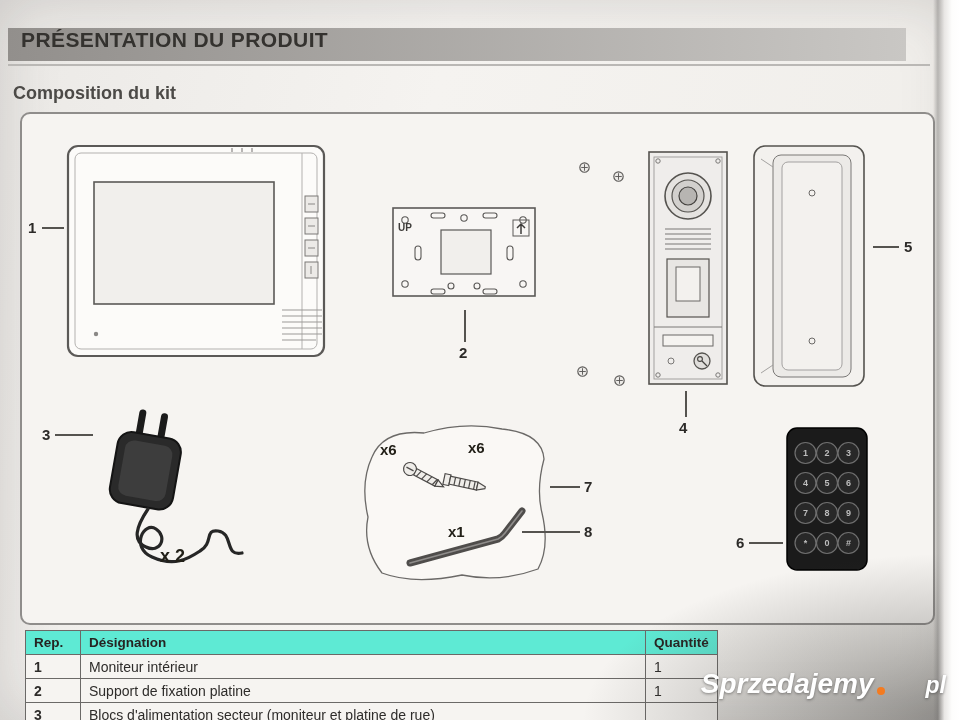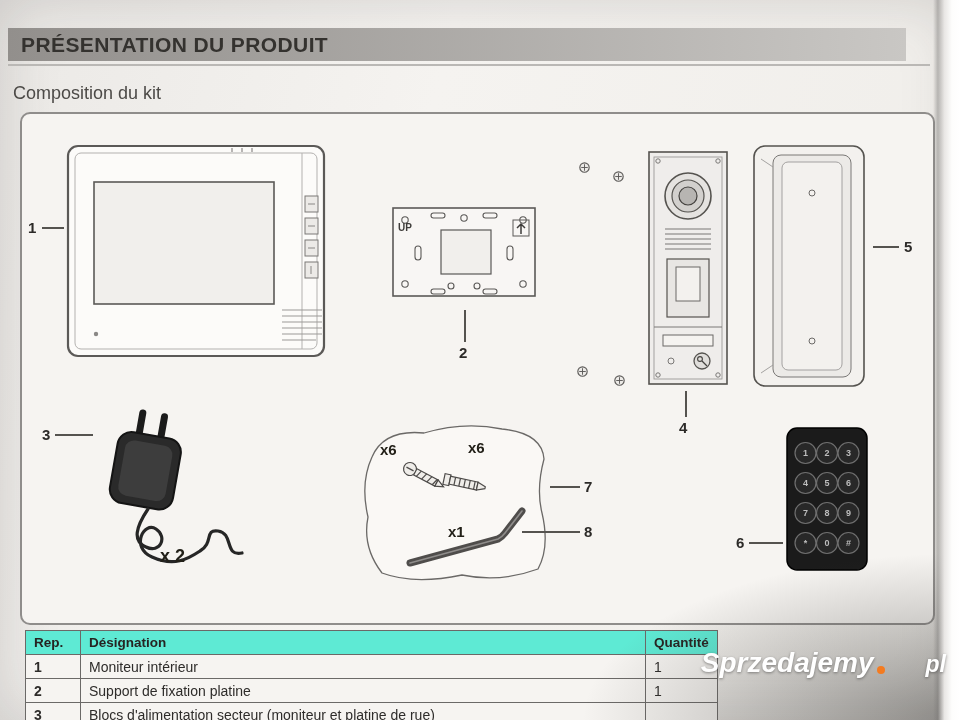--- a/index.html
+++ b/index.html
@@ -1,24 +1,24 @@
 <!DOCTYPE html>
 <html><head>
 <meta charset="utf-8">
 <style>
   html,body{margin:0;padding:0;width:960px;height:720px;overflow:hidden;
     font-family:"Liberation Sans", sans-serif;background:#b9b7b5;}
   .photo{position:absolute;inset:0;background:linear-gradient(105deg,#ebe9e6,#f5f3f0 40%,#efede9);
     box-shadow:inset 0 0 60px rgba(60,58,55,.18);}
   
   .header-bar{position:absolute;left:8px;top:28px;width:898px;height:33px;
-    background:linear-gradient(to right,#928f8c,#c9c7c4);display:flex;align-items:center;padding-left:13px;box-sizing:border-box;}
+    background:linear-gradient(to right,#928f8c,#c9c7c4);display:flex;align-items:flex-start;padding-left:13px;box-sizing:border-box;}
   .header-bar span{font-size:21px;font-weight:bold;letter-spacing:.4px;color:#34322f;}
   .header-rule{position:absolute;left:8px;top:64px;width:922px;height:2px;background:#bab8b5;}
-  .subtitle{position:absolute;left:13px;top:83px;font-size:18px;font-weight:normal;color:#4c4a47;}
+  .subtitle{position:absolute;left:13px;top:83px;font-size:18px;font-weight:bold;color:#4c4a47;}
   
   .diagram{position:absolute;left:20px;top:112px;width:911px;height:509px;
     border:2px solid #8f8d8b;border-radius:10px;background:#f6f4f1;}
   .diagram svg{position:absolute;}
   .callout-num{position:absolute;font-size:15px;font-weight:bold;color:#2c2a28;}
   .lead-h{position:absolute;height:1.5px;background:#55534f;}
   .lead-v{position:absolute;width:1.5px;background:#55534f;}
   .qty-big{position:absolute;font-size:18px;font-weight:bold;color:#222018;text-align:right;}
   
   .parts-table{position:absolute;left:25px;top:630px;border-collapse:collapse;background:#f6f4f1;}
@@ -26,21 +26,21 @@
     color:#2e2c2a;text-align:left;height:17px;white-space:nowrap;}
   .parts-table th{background:#5eead4;font-weight:bold;font-size:13.5px;color:#262422;}
   .col-rep{width:38px}.col-des{width:548px}.col-qty{width:50px}
   td.rep{font-weight:bold;}
   
   .corner-shade{position:absolute;right:0;bottom:0;width:430px;height:190px;pointer-events:none;
     background:radial-gradient(ellipse at 100% 100%, rgba(72,70,67,.55), rgba(72,70,67,0) 62%);}
   .page-edge{position:absolute;right:0;top:0;bottom:0;width:27px;pointer-events:none;
     background:linear-gradient(to right, rgba(120,118,116,0) 0%, rgba(120,118,116,.45) 18%, #e8e6e4 42%, #fdfdfc 70%, #ffffff 100%);}
   
-  .watermark{position:absolute;right:14px;top:647px;display:flex;align-items:baseline;
+  .watermark{position:absolute;right:14px;top:668px;display:flex;align-items:baseline;
     font-style:italic;font-weight:bold;color:#fff;text-shadow:0 1px 3px rgba(0,0,0,.4);z-index:5;}
   .watermark .wm-name{font-size:28px;}
   .watermark .wm-dot{width:8px;height:8px;border-radius:50%;background:#f47b20;margin:0 3px;align-self:flex-end;margin-bottom:5px;}
   .watermark .wm-tld{font-size:23px;margin-left:38px;}
 </style>
 </head>
 <body>
 
 <div class="photo">
 

